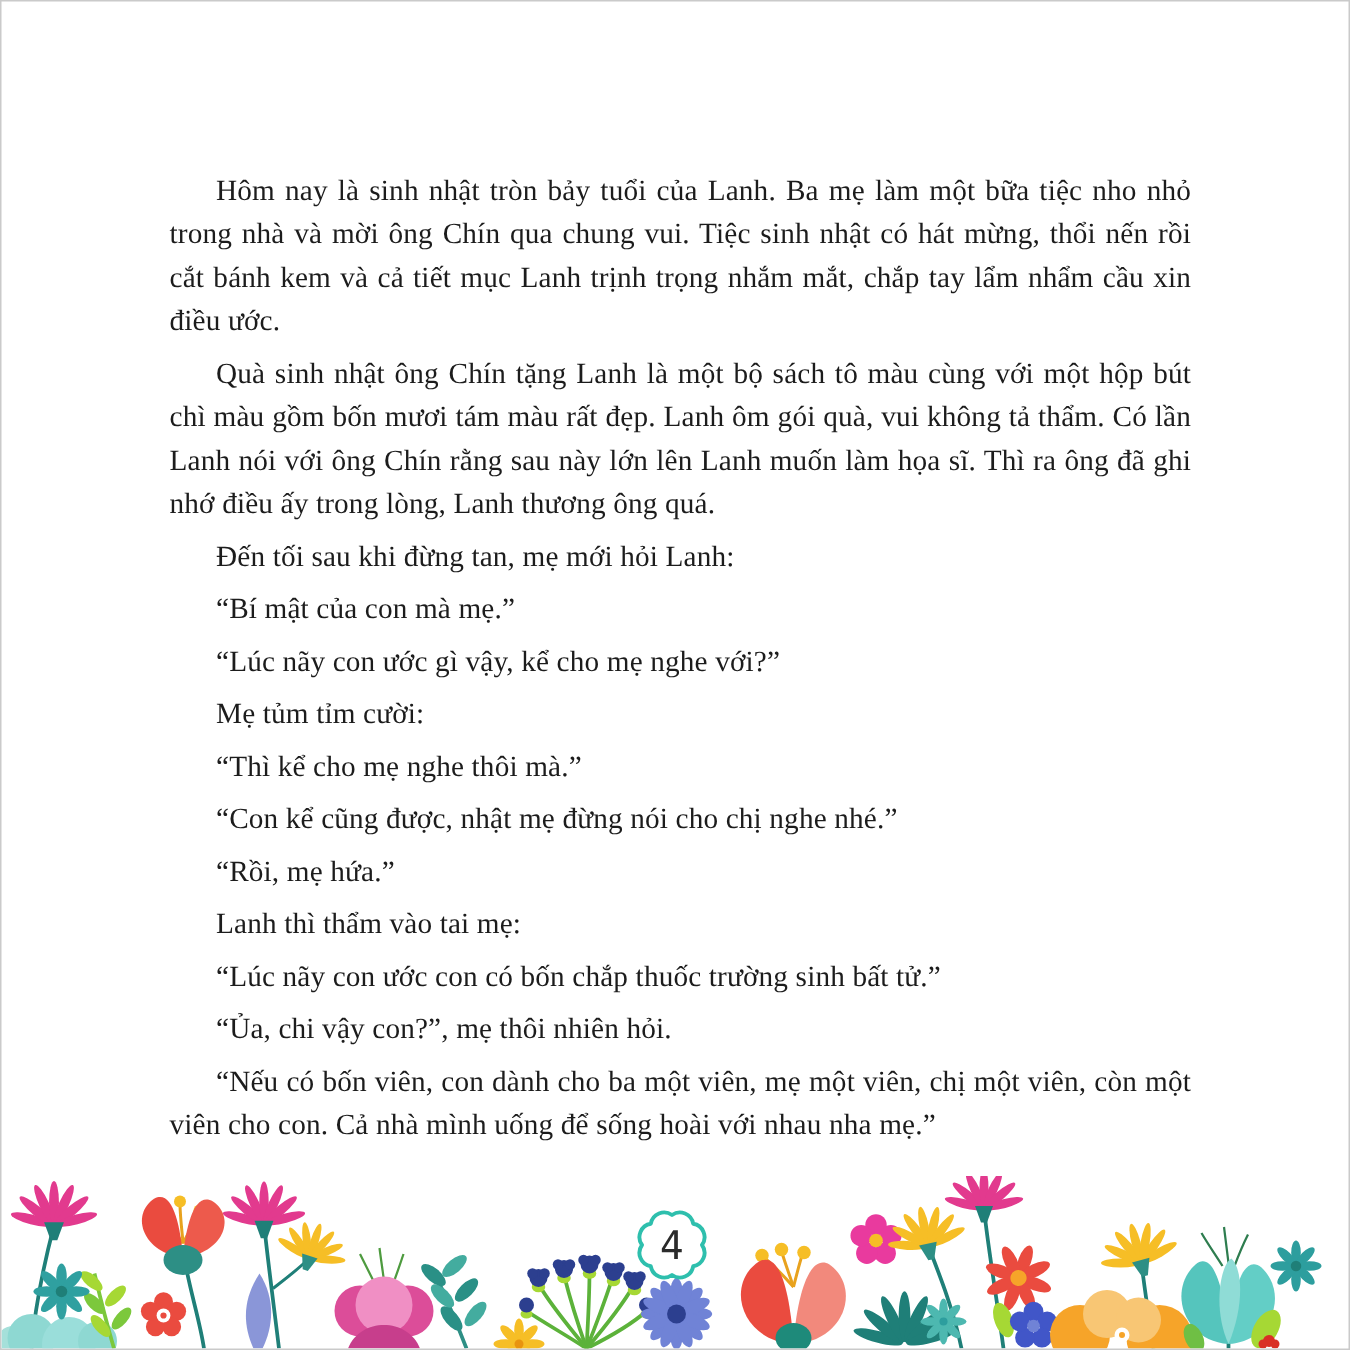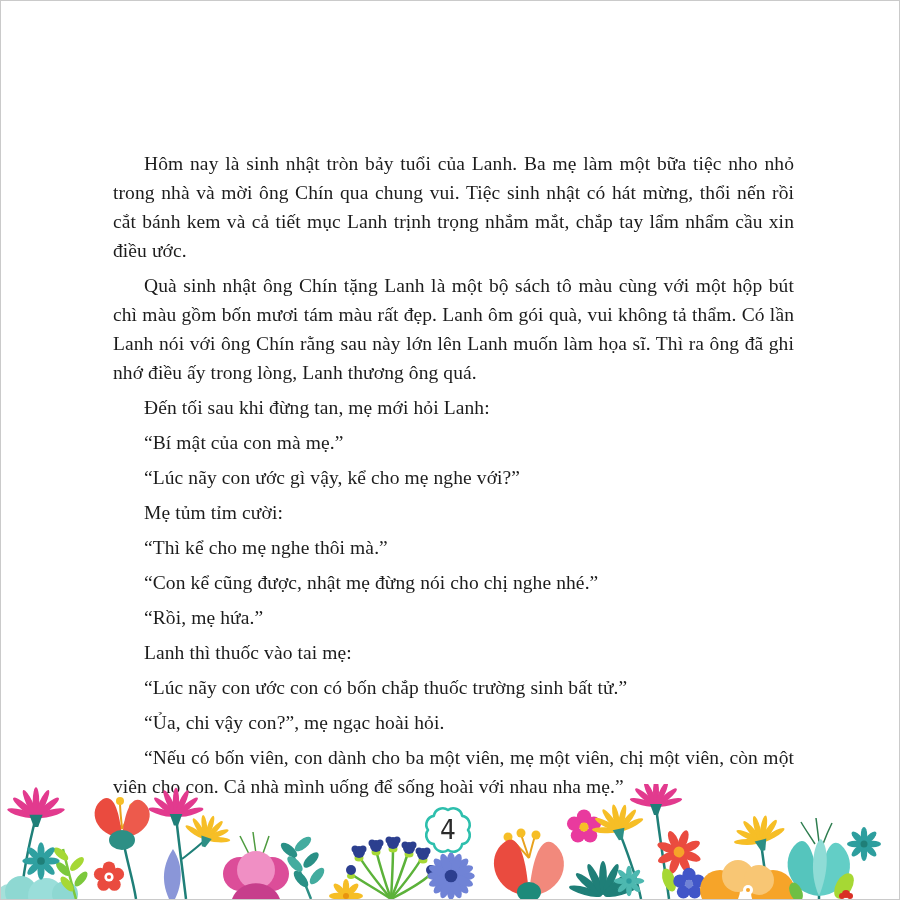--- a/index.html
+++ b/index.html
@@ -3,21 +3,21 @@
 <meta charset="utf-8">
 <style>
   html,body{margin:0;padding:0;background:#ffffff;}
   .page{
     position:relative;width:900px;height:900px;box-sizing:border-box;
     background:#ffffff;border:1px solid #cacaca;overflow:hidden;
     font-family:"Liberation Serif", serif;
   }
   .story{
     position:absolute;left:112px;top:112px;width:681px;
-    color:#1c1c1c;font-size:19.5px;line-height:29px;margin-top:36px;
+    color:#1c1c1c;font-size:19.5px;line-height:29px;
   }
   .story p{
     margin:0 0 6px 0;text-indent:31px;text-align:justify;
     letter-spacing:0.1px;
   }
   .flower-border{
     position:absolute;left:0;bottom:0;width:898px;height:115px;display:block;
   }
   .badge{
     position:absolute;left:417px;top:799px;width:60px;height:60px;
@@ -38,23 +38,23 @@
   <div class="story">
     <p>Hôm nay là sinh nhật tròn bảy tuổi của Lanh. Ba mẹ làm một bữa tiệc nho nhỏ trong nhà và mời ông Chín qua chung vui. Tiệc sinh nhật có hát mừng, thổi nến rồi cắt bánh kem và cả tiết mục Lanh trịnh trọng nhắm mắt, chắp tay lẩm nhẩm cầu xin điều ước.</p>
     <p>Quà sinh nhật ông Chín tặng Lanh là một bộ sách tô màu cùng với một hộp bút chì màu gồm bốn mươi tám màu rất đẹp. Lanh ôm gói quà, vui không tả thẩm. Có lần Lanh nói với ông Chín rằng sau này lớn lên Lanh muốn làm họa sĩ. Thì ra ông đã ghi nhớ điều ấy trong lòng, Lanh thương ông quá.</p>
     <p>Đến tối sau khi đừng tan, mẹ mới hỏi Lanh:</p>
     <p>“Bí mật của con mà mẹ.”</p>
     <p>“Lúc nãy con ước gì vậy, kể cho mẹ nghe với?”</p>
     <p>Mẹ tủm tỉm cười:</p>
     <p>“Thì kể cho mẹ nghe thôi mà.”</p>
     <p>“Con kể cũng được, nhật mẹ đừng nói cho chị nghe nhé.”</p>
     <p>“Rồi, mẹ hứa.”</p>
-    <p>Lanh thì thuốc vào tai mẹ:</p>
+    <p>Lanh thì thẩm vào tai mẹ:</p>
     <p>“Lúc nãy con ước con có bốn chắp thuốc trường sinh bất tử.”</p>
-    <p>“Ủa, chi vậy con?”, mẹ ngạc hoài hỏi.</p>
+    <p>“Ủa, chi vậy con?”, mẹ thôi nhiên hỏi.</p>
     <p>“Nếu có bốn viên, con dành cho ba một viên, mẹ một viên, chị một viên, còn một viên cho con. Cả nhà mình uống để sống hoài với nhau nha mẹ.”</p>
   </div>
 
   <svg class="flower-border" viewBox="0 0 898 115" xmlns="http://www.w3.org/2000/svg">
     <defs>
       <g id="fanPetals">
         <ellipse cx="0" cy="-14" rx="3" ry="13" transform="rotate(-75)"></ellipse>
         <ellipse cx="0" cy="-14" rx="3" ry="13" transform="rotate(-50)"></ellipse>
         <ellipse cx="0" cy="-14" rx="3" ry="13" transform="rotate(-25)"></ellipse>
         <ellipse cx="0" cy="-14" rx="3" ry="13"></ellipse>

